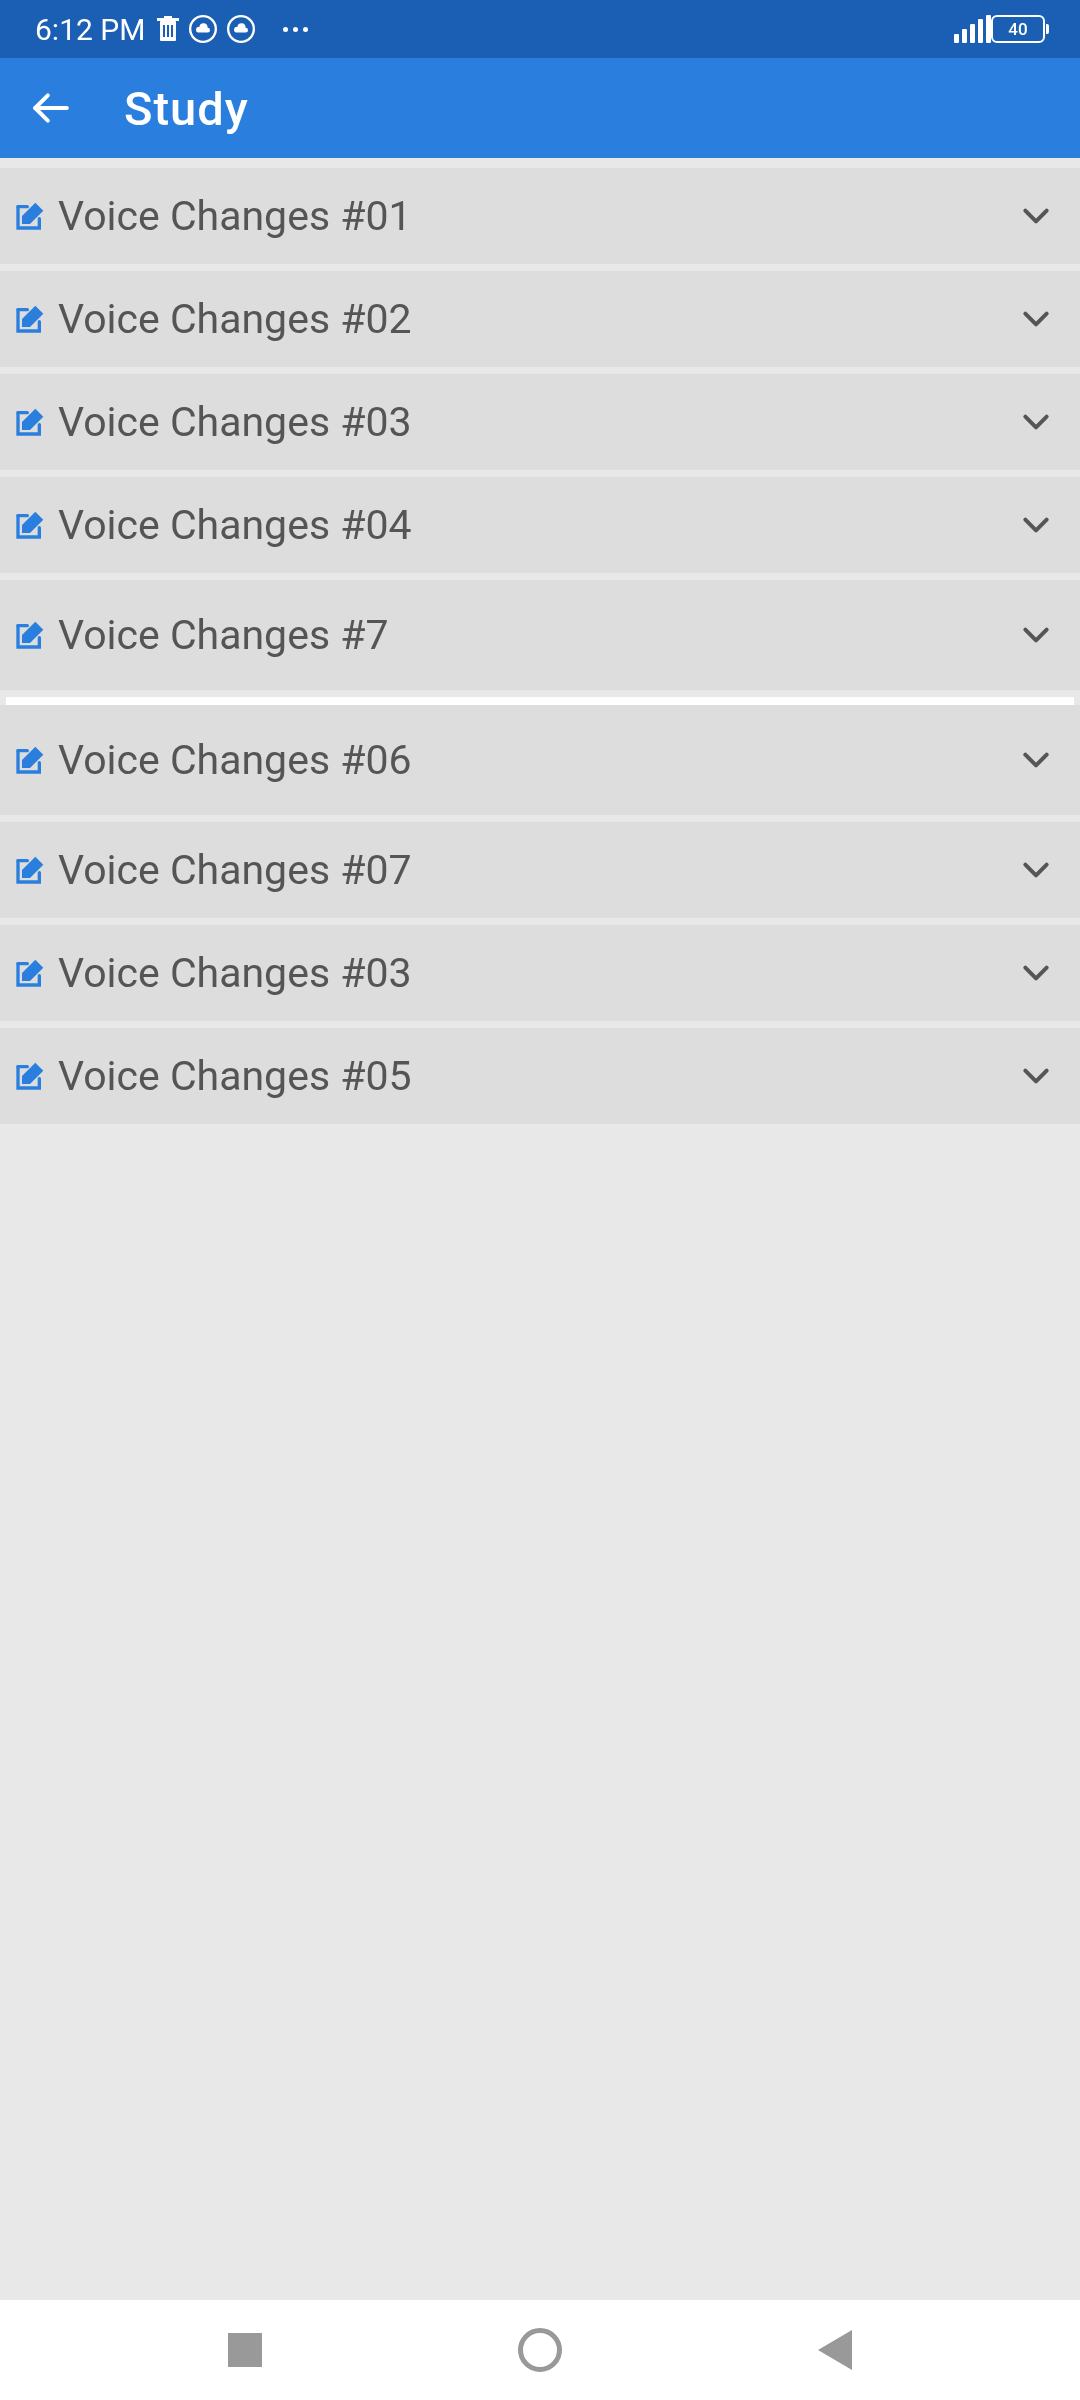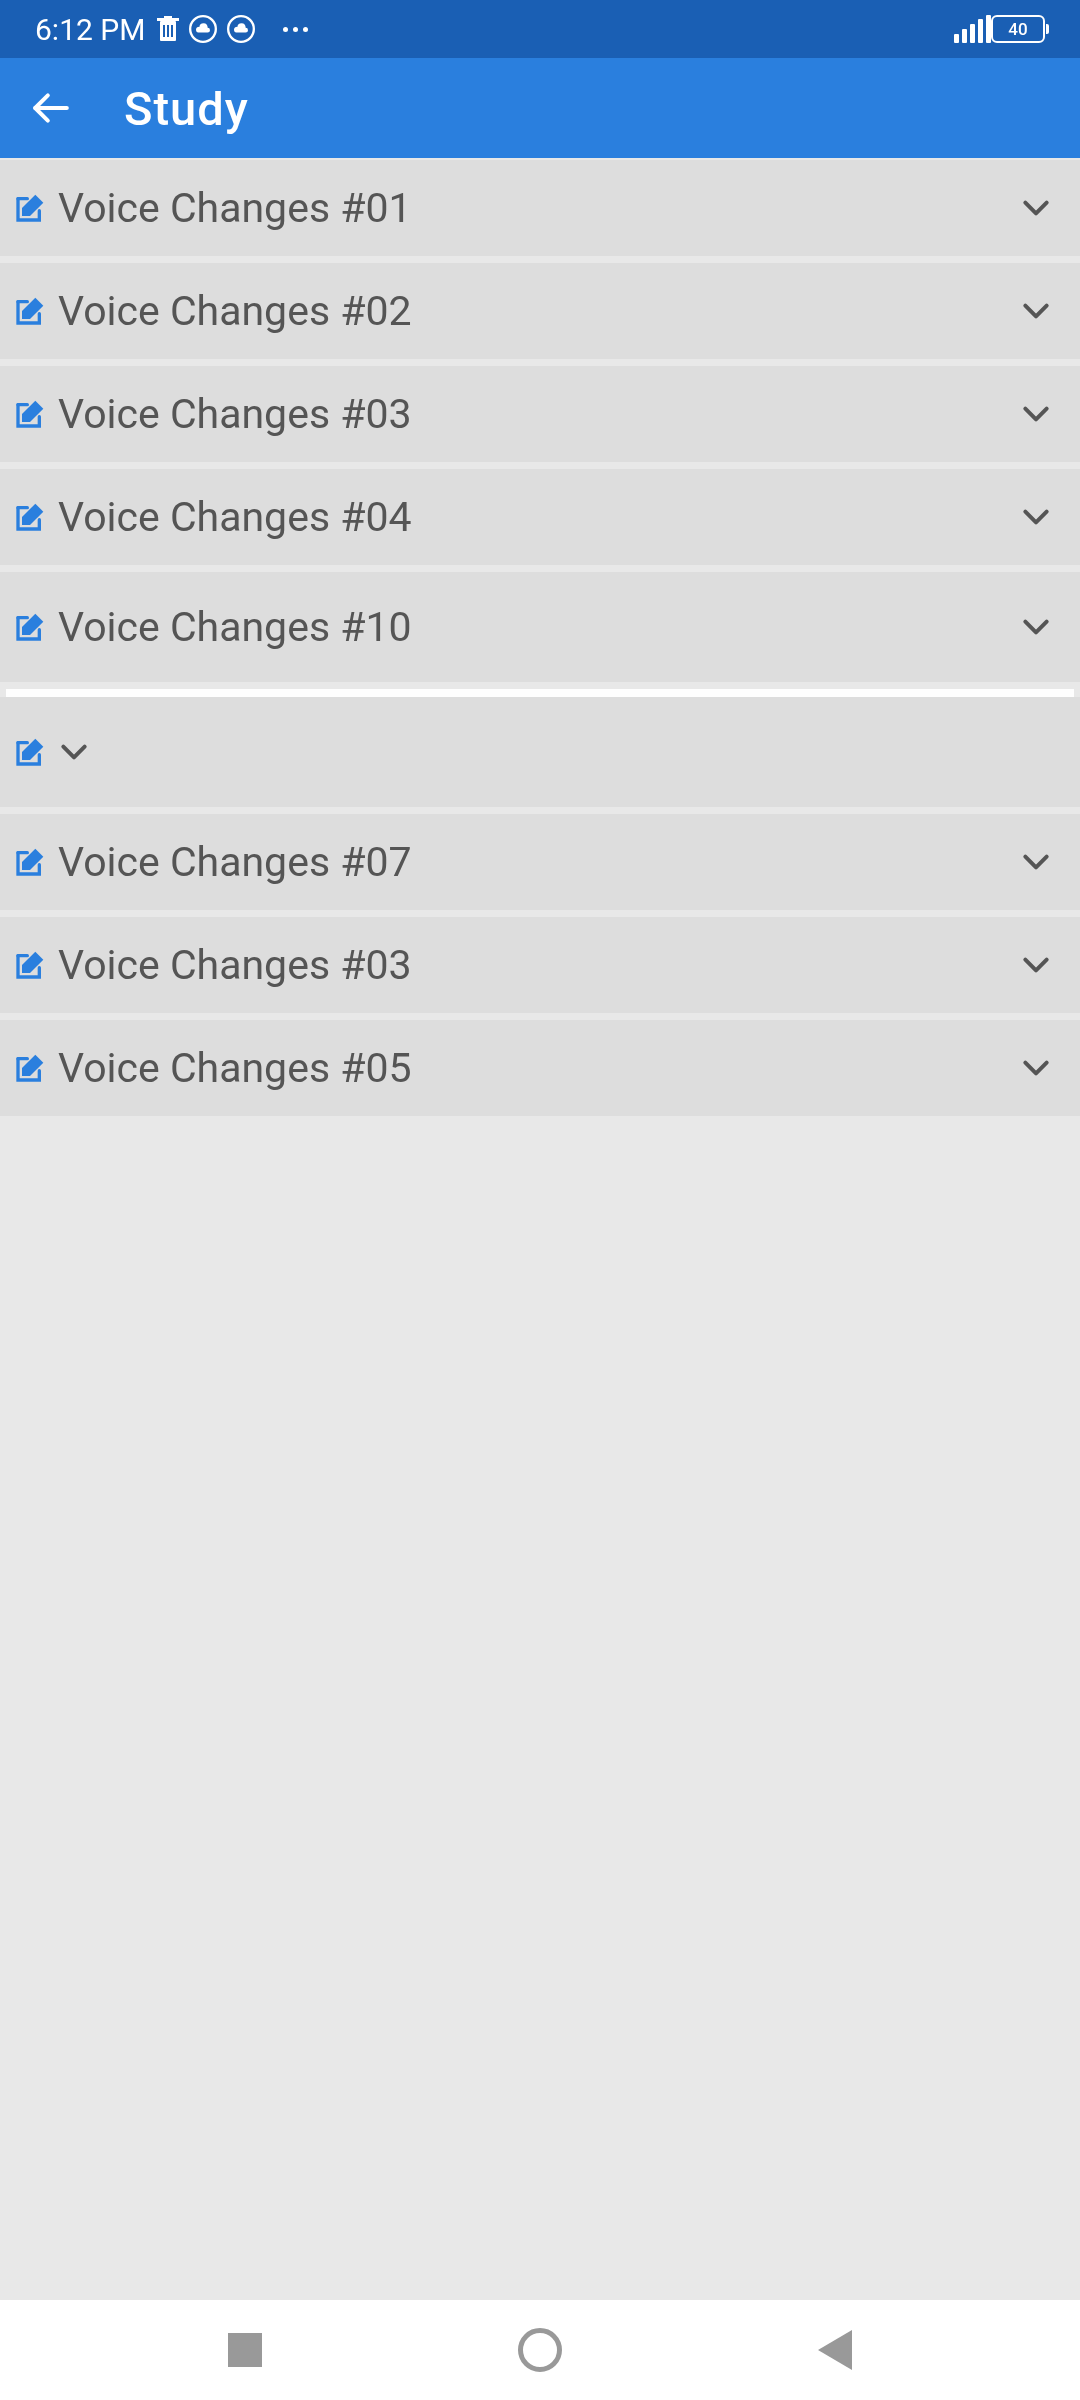--- a/index.html
+++ b/index.html
@@ -100,21 +100,21 @@
   .back-arrow {
     width: 38px;
     height: 38px;
   }
   .app-title {
     font-size: 47px;
     font-weight: 500;
     letter-spacing: 1px;
   }
   .content {
-    padding-top: 2px;
+    padding-top: 10px;
   }
   .list-item {
     height: 96px;
     background: #ddd;
     margin-bottom: 7px;
     display: flex;
     align-items: center;
     padding: 0 28px 0 14px;
   }
   .list-item.tall {
@@ -274,32 +274,33 @@
       <svg class="chevron" viewBox="0 0 24 24" fill="none" stroke="#555" stroke-width="3" stroke-linecap="round" stroke-linejoin="round">
   <polyline points="4 8 12 16 20 8"></polyline>
 </svg>
     </div>
     <div class="list-item tall">
       <svg class="item-icon" viewBox="0 0 24 24" fill="none" stroke="#2a7fde" stroke-width="2.5">
   <path d="M3 5 L3 21 L19 21 L19 14" stroke-linecap="round"></path>
   <path d="M3 5 L10 5" stroke-linecap="round"></path>
   <path d="M16 2 L22 8 L12 18 L6 18 L6 12 Z" fill="#2a7fde" stroke="none"></path>
 </svg>
-      <span class="item-label">Voice Changes #10</span>
+      <span class="item-label">Voice Changes #7</span>
       <svg class="chevron" viewBox="0 0 24 24" fill="none" stroke="#555" stroke-width="3" stroke-linecap="round" stroke-linejoin="round">
   <polyline points="4 8 12 16 20 8"></polyline>
 </svg>
     </div>
     <div class="divider-gap"></div>
     <div class="list-item tall">
       <svg class="item-icon" viewBox="0 0 24 24" fill="none" stroke="#2a7fde" stroke-width="2.5">
   <path d="M3 5 L3 21 L19 21 L19 14" stroke-linecap="round"></path>
   <path d="M3 5 L10 5" stroke-linecap="round"></path>
   <path d="M16 2 L22 8 L12 18 L6 18 L6 12 Z" fill="#2a7fde" stroke="none"></path>
 </svg>
+      <span class="item-label">Voice Changes #06</span>
       <svg class="chevron" viewBox="0 0 24 24" fill="none" stroke="#555" stroke-width="3" stroke-linecap="round" stroke-linejoin="round">
   <polyline points="4 8 12 16 20 8"></polyline>
 </svg>
     </div>
     <div class="list-item">
       <svg class="item-icon" viewBox="0 0 24 24" fill="none" stroke="#2a7fde" stroke-width="2.5">
   <path d="M3 5 L3 21 L19 21 L19 14" stroke-linecap="round"></path>
   <path d="M3 5 L10 5" stroke-linecap="round"></path>
   <path d="M16 2 L22 8 L12 18 L6 18 L6 12 Z" fill="#2a7fde" stroke="none"></path>
 </svg>

